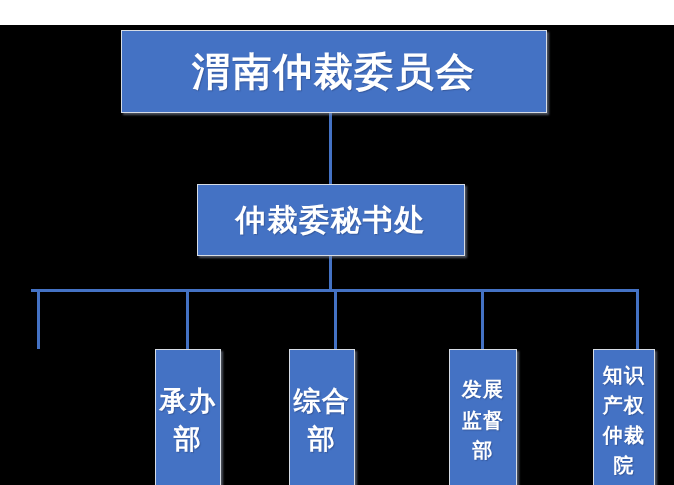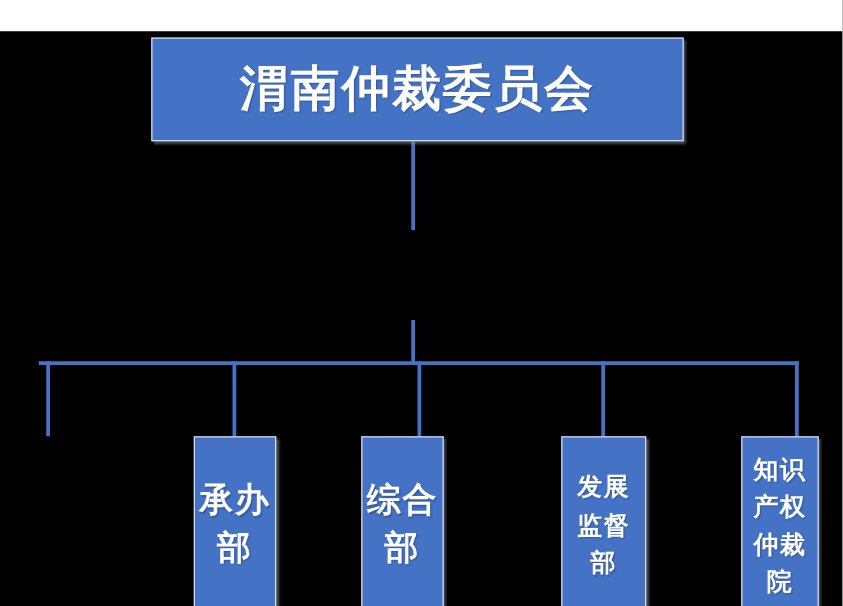--- a/index.html
+++ b/index.html
@@ -125,20 +125,23 @@
   <div class="conn v" id="conn-drop-1"></div>
   <div class="conn v" id="conn-drop-2"></div>
   <div class="conn v" id="conn-drop-3"></div>
   <div class="conn v" id="conn-drop-4"></div>
   <div class="conn v" id="conn-drop-5"></div>
 
   <div class="node" id="node-root">
     <span class="node-label">渭南仲裁委员会</span>
   </div>
 
+  <div class="node" id="node-secretariat">
+    <span class="node-label">仲裁委秘书处</span>
+  </div>
 
 
   <div class="node leaf" id="node-handling">
     <span class="node-label">承办部</span>
   </div>
 
   <div class="node leaf" id="node-general">
     <span class="node-label">综合部</span>
   </div>
 

